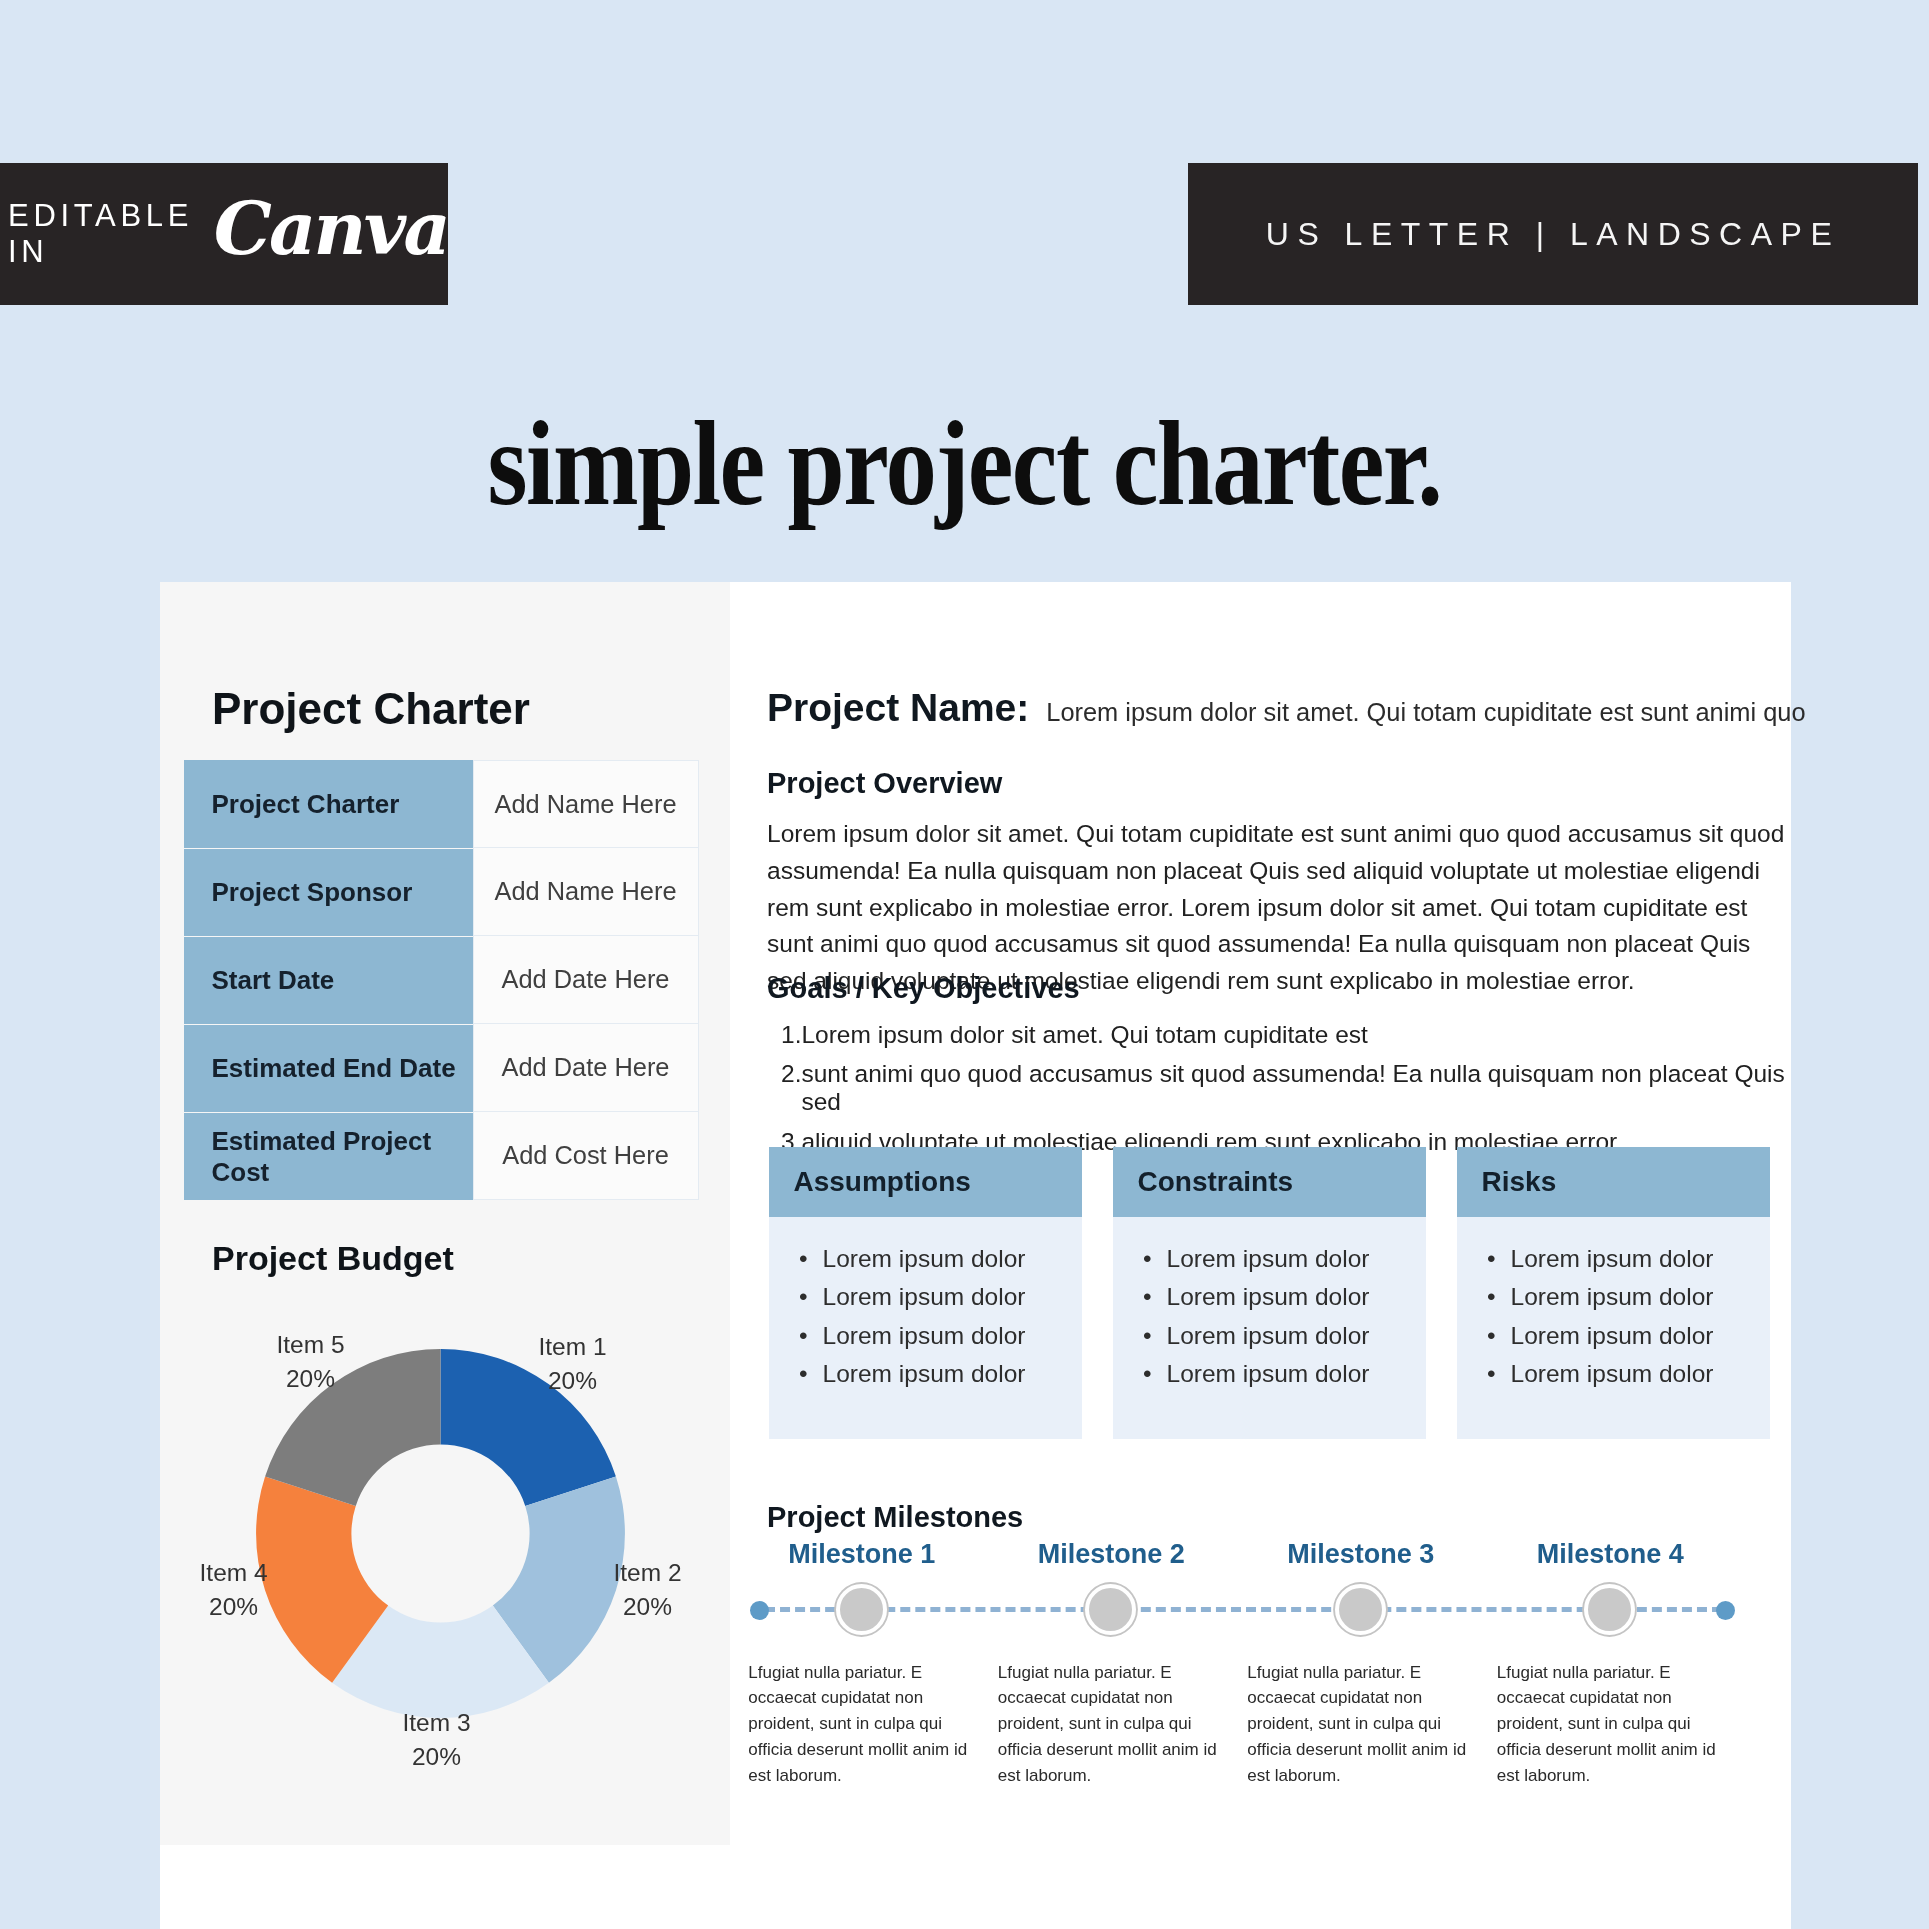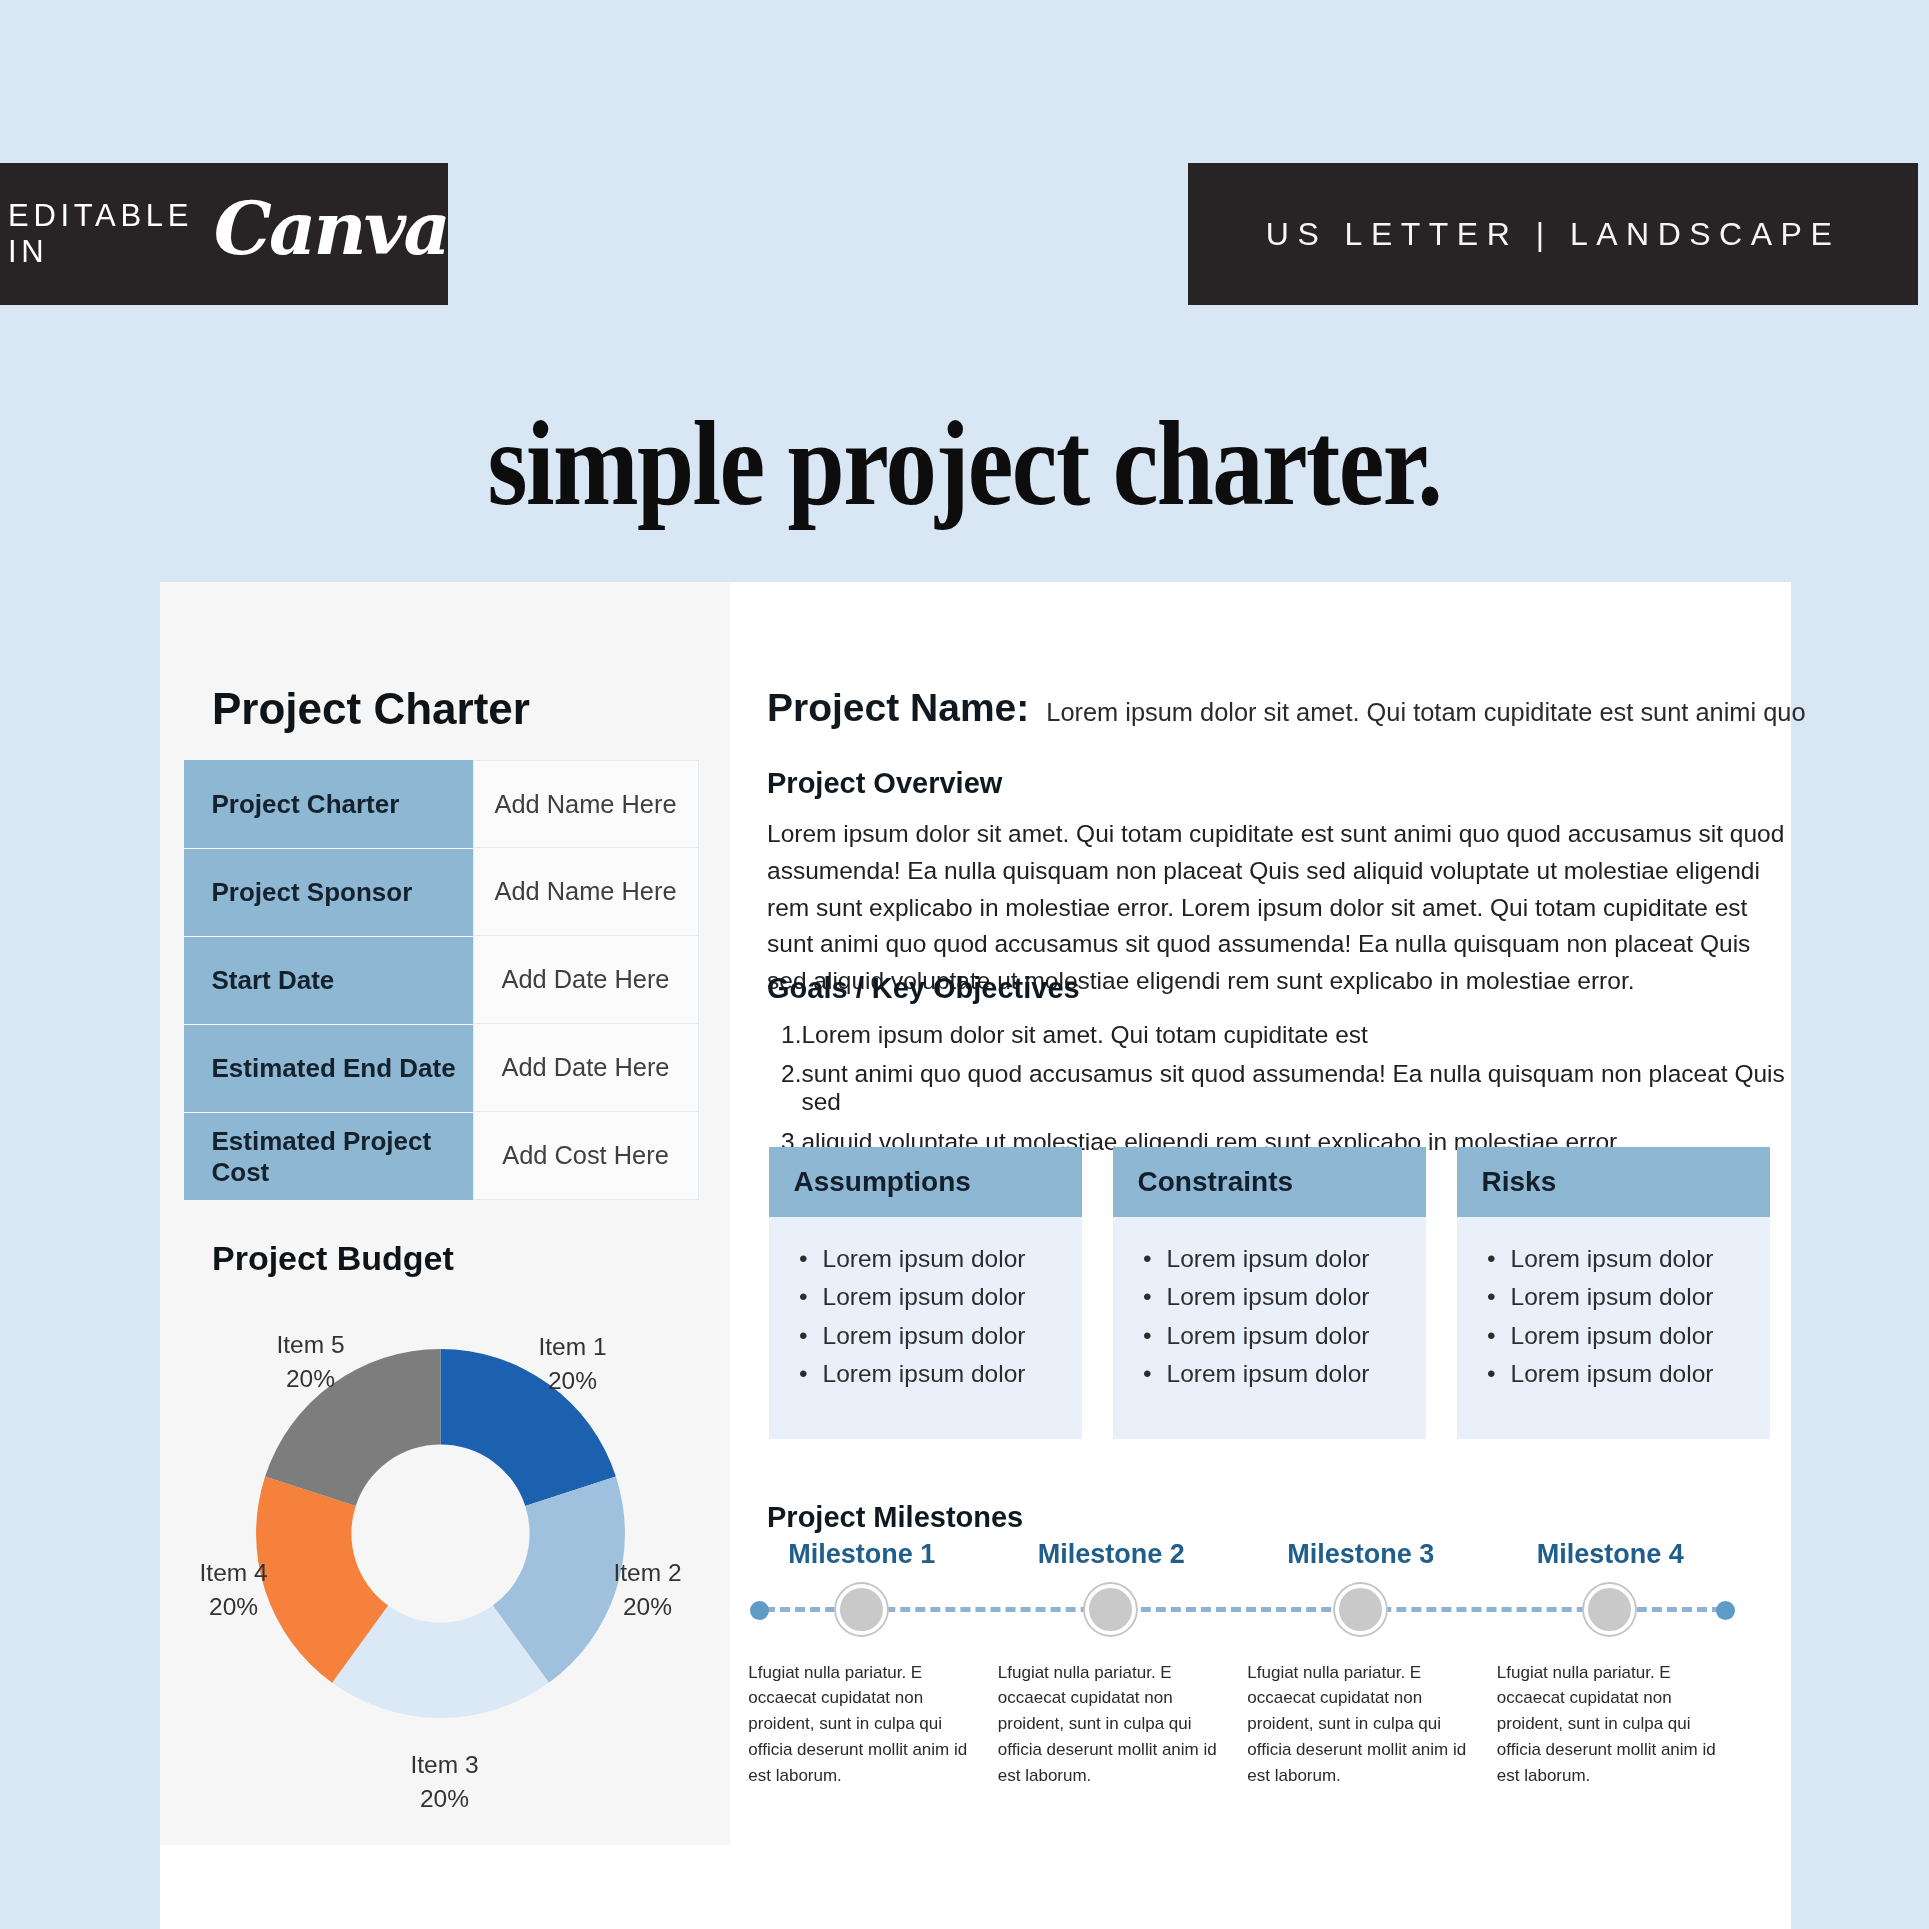--- a/index.html
+++ b/index.html
@@ -56,21 +56,21 @@
 
   .budget-heading { position:absolute; left:52px; top:657px; font-size:34px; font-weight:700; color:#0f1419; }
 
   .donut-svg { position:absolute; left:94px; top:765px; width:373px; height:373px; }
   .chart-label {
     position:absolute; width:151px; text-align:center;
     font-size:24.5px; color:#333333; line-height:1.4;
   }
   .cl-1 { left:337px; top:748px; }
   .cl-2 { left:412px; top:974px; }
-  .cl-3 { left:209px; top:1124px;margin-top:42px; }
+  .cl-3 { left:201px; top:1124px; }
   .cl-4 { left:-1.9px;  top:974px; }
   .cl-5 { left:75px;  top:746px; }
 
   
   .project-name-row { position:absolute; left:607px; top:104px; width:1026px; display:flex; align-items:baseline; gap:17px; }
   .pn-label { font-size:39px; font-weight:700; color:#101820; white-space:nowrap; }
   .pn-value { font-size:25.4px; color:#2b2b2b; white-space:nowrap; }
 
   .section-heading { position:absolute; font-size:29px; font-weight:700; color:#101820; }
   .overview-heading { left:607px; top:185px;text-align:center; }

